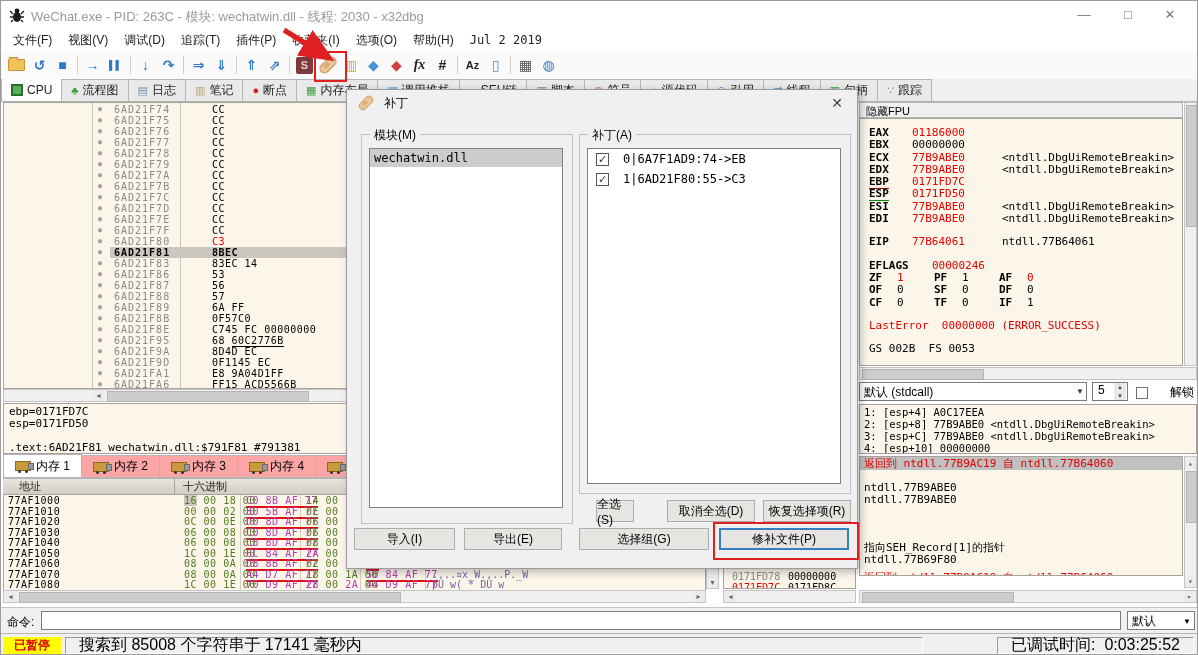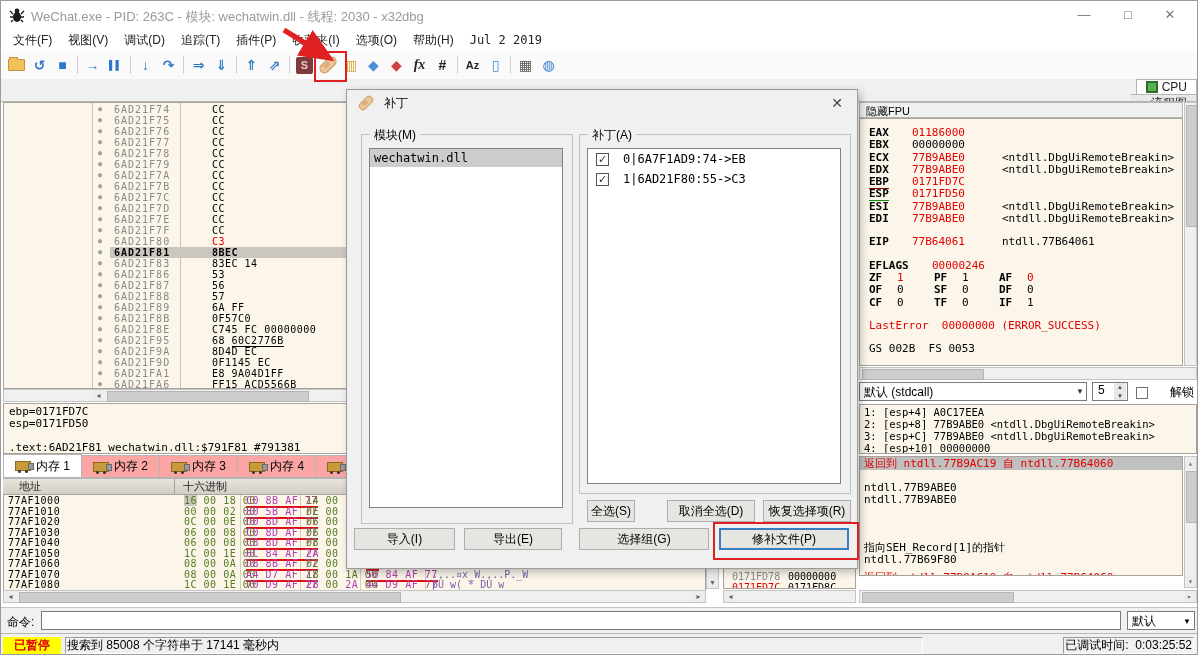--- a/index.html
+++ b/index.html
@@ -25,21 +25,21 @@
   .ic-folder{width:15px;height:10px;background:#f0c35a;border:1px solid #c89234;border-radius:1px;position:relative;}
   .ic-folder::before{content:"";position:absolute;left:0;top:-3px;width:7px;height:2px;background:#f0c35a;border:1px solid #c89234;border-bottom:none;}
   .ic-scylla{width:17px;height:17px;background:#7e3a3a;color:#e8c8c8;font-size:11px;font-weight:bold;display:flex;align-items:center;justify-content:center;border-radius:2px;}
   .ic-bandaid{width:18px;height:8px;background:#ebc49a;border:1px solid #c9955b;border-radius:5px;transform:rotate(-45deg);position:relative;}
   .ic-bandaid::after{content:"";position:absolute;left:5px;top:1px;width:6px;height:4px;background:#dda878;}
   .ital{font-style:italic;font-family:"Liberation Serif",serif;}
   .patch-annotation{position:absolute;left:313px;top:50px;width:29px;height:27px;border:2px solid #e02020;z-index:6;}
   .red-arrow{position:absolute;left:255px;top:24px;z-index:30;pointer-events:none;}
 
   
-  .tabbar{position:absolute;top:78px;left:0;right:0;height:22px;background:#f0f0f0;border-bottom:1px solid #b5b5b5;display:flex;align-items:flex-end;overflow:hidden;flex-direction:column;}
+  .tabbar{position:absolute;top:78px;left:0;right:0;height:22px;background:#f0f0f0;border-bottom:1px solid #b5b5b5;display:flex;align-items:flex-end;overflow:hidden;}
   .vtab{height:21px;display:flex;align-items:center;padding:0 9px;font-size:12px;border:1px solid #b5b5b5;border-bottom:none;border-left:none;background:#e9e9e9;gap:4px;color:#222;white-space:nowrap;}
   .vtab:first-child{border-left:1px solid #b5b5b5;}
   .vtab.active{background:#fff;height:22px;position:relative;z-index:2;}
   .ticon{font-size:11px;line-height:11px;}
   .ic-cpu{width:12px;height:12px;background:#58b058;border:2px solid #2a6e2a;box-sizing:border-box;}
 
   
   .cpu-left{position:absolute;left:2px;top:101px;width:853px;height:287px;background:#fbf5ea;border:1px solid #a8a29a;box-sizing:border-box;overflow:hidden;}
   .gutter{position:absolute;left:0;top:0;width:88px;height:100%;border-right:1px solid #c8c2b8;}
   .drow{position:absolute;left:0;height:11px;width:100%;font-family:"DejaVu Sans Mono",monospace;font-size:10px;line-height:11px;white-space:pre;}
@@ -119,21 +119,21 @@
 
   
   .cmdbar{position:absolute;left:0;top:606px;right:0;height:26px;background:#f0f0f0;border-top:1px solid #c5c5c5;}
   .cmd-label{position:absolute;left:6px;top:6px;font-size:12px;}
   .cmd-input{position:absolute;left:40px;top:3px;width:1080px;height:19px;border:1px solid #7a7a7a;background:#fff;box-sizing:border-box;font-size:12px;padding:0 3px;outline:none;}
   .cmd-combo{position:absolute;left:1126px;top:3px;width:68px;height:19px;background:#fff;border:1px solid #7a7a7a;box-sizing:border-box;font-size:12px;padding:1px 4px;}
 
   
   .statusbar{position:absolute;left:0;top:632px;right:0;height:22px;background:#f0f0f0;border-top:1px solid #b5b5b5;display:flex;align-items:center;}
   .badge{margin-left:2px;width:58px;height:17px;background:#ffff00;color:#e00000;font-weight:bold;font-size:12px;display:flex;align-items:center;justify-content:center;flex:none;text-align:center;}
-  .cell{height:17px;border:1px solid;border-color:#9a9a9a #ffffff #ffffff #9a9a9a;padding:0 1px;font-size:12px;display:flex;align-items:center;box-sizing:border-box;white-space:nowrap;}
+  .cell{height:17px;border:1px solid;border-color:#9a9a9a #ffffff #ffffff #9a9a9a;padding:0 13px;font-size:16px;display:flex;align-items:center;box-sizing:border-box;white-space:nowrap;}
   .msg-cell{margin-left:4px;width:858px;flex:none;}
   .time-cell{margin-left:auto;margin-right:3px;}
 
   
   .dialog{position:absolute;left:345px;top:88px;width:512px;height:480px;background:#f0f0f0;border:1px solid #9a9a9a;box-shadow:3px 3px 8px rgba(0,0,0,0.25);z-index:10;box-sizing:border-box;}
   .dlg-title{height:26px;display:flex;align-items:center;padding:0 9px;gap:8px;font-size:12px;}
   .dlg-band{transform:rotate(-45deg) scale(0.85);}
   .dlg-close{margin-left:auto;font-size:14px;color:#444;width:22px;text-align:center;}
   .groupbox{position:absolute;border:1px solid #c0c0c0;}
   .gb-label{position:absolute;top:-8px;left:8px;background:#f0f0f0;padding:0 4px;font-size:12px;}
@@ -141,21 +141,21 @@
   .gb-patch{left:232px;top:44px;width:270px;height:358px;}
   .listbox{position:absolute;background:#fff;border:1px solid #828282;box-sizing:border-box;overflow:hidden;}
   .lb-mod{left:22px;top:58px;width:194px;height:360px;}
   .lb-patch{left:240px;top:58px;width:254px;height:336px;}
   .mod-item{height:18px;font-family:"DejaVu Sans Mono",monospace;font-size:12px;line-height:18px;padding-left:4px;}
   .mod-item.selected{background:#cccccc;}
   .pitem{display:flex;align-items:center;height:20px;padding-left:8px;gap:14px;}
   .cbx{width:13px;height:13px;background:#fff;border:1px solid #555;box-sizing:border-box;font-size:11px;line-height:11px;text-align:center;color:#333;flex:none;}
   .ptext{font-family:"DejaVu Sans Mono",monospace;font-size:12px;white-space:pre;}
   .dbtn{position:absolute;height:22px;background:#e7e5e2;border:1px solid #adadad;font-size:12px;display:flex;align-items:center;justify-content:center;box-sizing:border-box;}
-  .btn-selall{left:240px;top:410px;width:48px;}
+  .btn-selall{left:249px;top:410px;width:38px;}
   .btn-deselall{left:320px;top:410px;width:88px;}
   .btn-restore{left:416px;top:410px;width:88px;}
   .btn-import{left:7px;top:438px;width:101px;}
   .btn-export{left:117px;top:438px;width:98px;}
   .btn-group{left:232px;top:438px;width:130px;}
   .btn-patchfile{left:372px;top:438px;width:130px;border:2px solid #3a7ebf;}
   .patchfile-annotation{position:absolute;left:366px;top:432px;width:142px;height:34px;border:2px solid #e02020;pointer-events:none;}
 </style>
 </head>
 <body>

